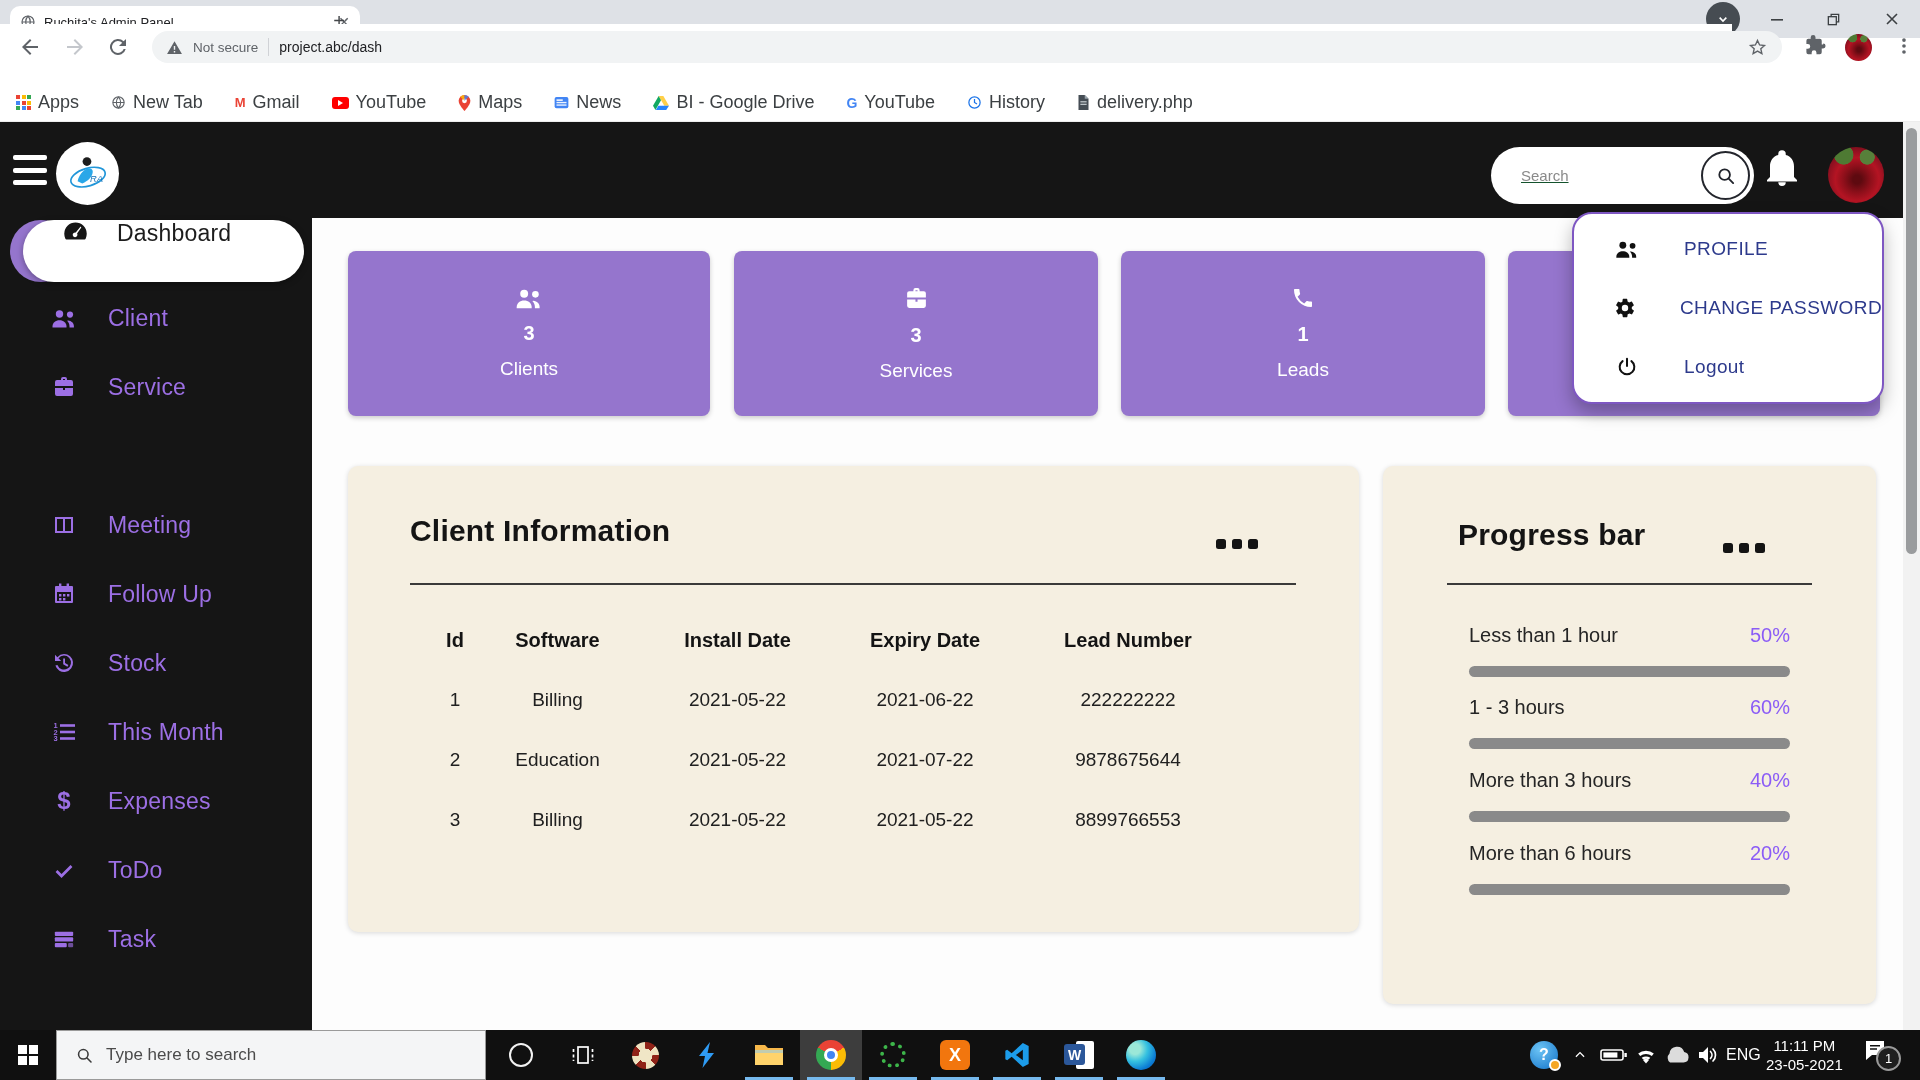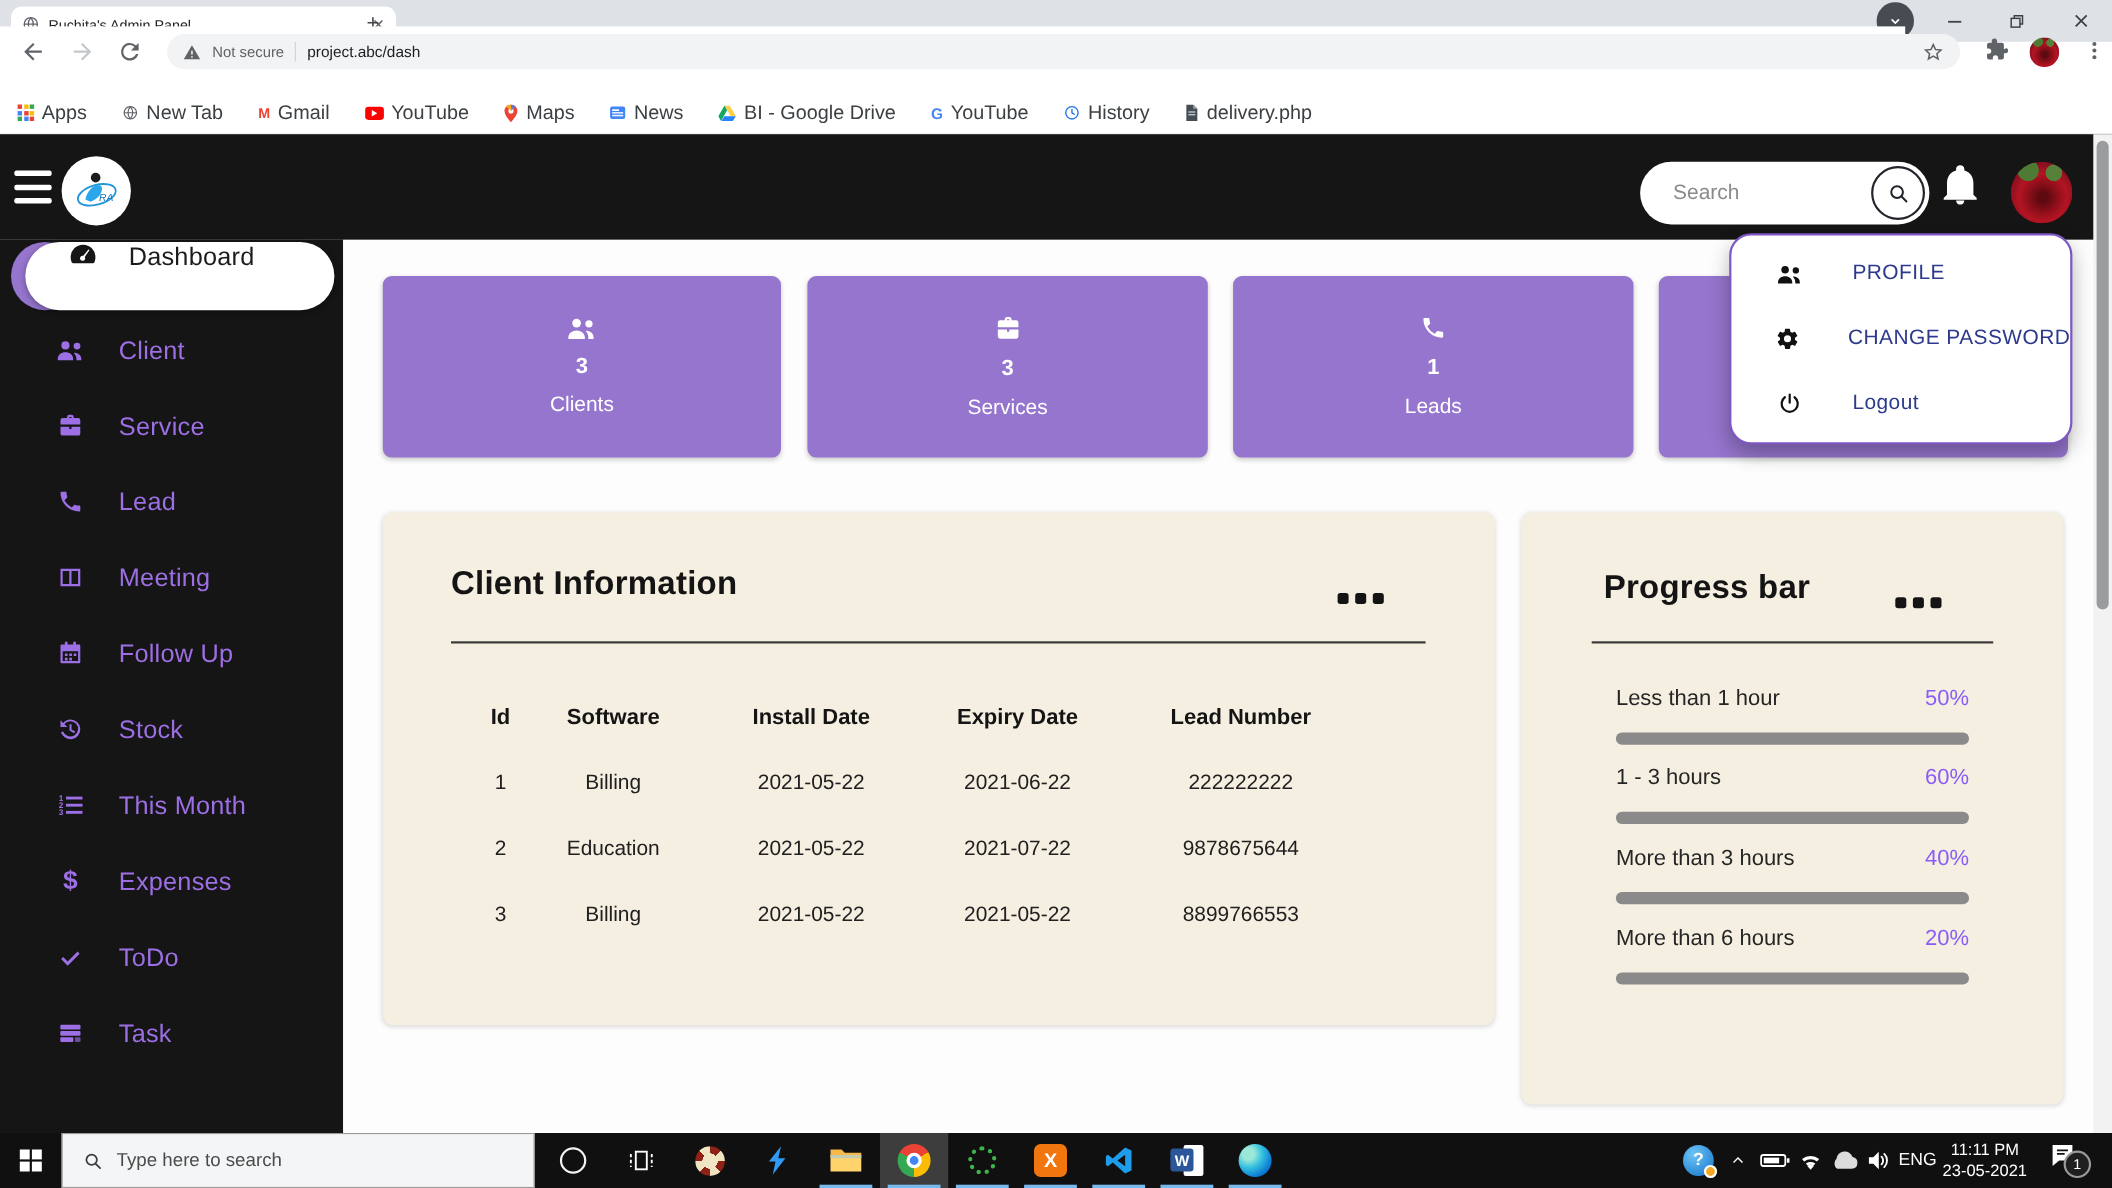--- a/index.html
+++ b/index.html
@@ -31,21 +31,21 @@
   .bookmarks { position:absolute; left:0; top:84px; width:1920px; height:38px; background:#fff; display:flex; align-items:center; padding-left:16px; gap:32px; border-bottom:1px solid #ededed; }
   .bm { display:flex; align-items:center; gap:7px; }
   .bm-label { font-size:18px; color:#3c4043; white-space:nowrap; }
 
   
   .appheader { position:absolute; left:0; top:122px; width:1920px; height:96px; background:#151515; }
   .hamburger { position:absolute; left:13px; top:33px; width:34px; height:30px; display:flex; flex-direction:column; justify-content:space-between; }
   .hamburger span { height:5px; background:#fff; border-radius:2px; }
   .applogo { position:absolute; left:56px; top:20px; width:63px; height:63px; border-radius:50%; background:#fff; display:flex; align-items:center; justify-content:center; }
   .searchpill { position:absolute; left:1491px; top:25px; width:263px; height:57px; background:#fff; border-radius:29px; display:flex; align-items:center; }
-  .searchpill input { border:none; outline:none; background:transparent; font-size:19px; color:#14532d; padding-left:30px; width:170px; font-family:inherit; }
+  .searchpill input { border:none; outline:none; background:transparent; font-size:15px; color:#14532d; padding-left:30px; width:170px; font-family:inherit;text-decoration:underline; }
   .searchpill input::placeholder { color:#8a8a8a; }
   .search-go { position:absolute; right:4px; top:4px; width:49px; height:49px; border-radius:50%; background:#fff; border:2px solid #23252c; display:flex; align-items:center; justify-content:center; }
   .bellwrap { position:absolute; left:1764px; top:26px; width:36px; height:44px; }
   .avatar { width:56px; height:56px; border-radius:50%; }
   .rose { background:
       radial-gradient(circle at 28% 14%, #4e7a33 0 15%, rgba(78,122,51,0) 16%),
       radial-gradient(circle at 70% 18%, #57803a 0 12%, rgba(87,128,58,0) 13%),
       radial-gradient(circle at 52% 58%, #5e0a10 0 10%, #8c0f1a 30%, #b41423 50%, #8c1020 68%, #6f0c15 86%, #580a10 100%); }
   .hdr-avatar { position:absolute; left:1828px; top:25px; }
 
@@ -65,21 +65,21 @@
   .statcard { position:absolute; top:33px; height:165px; background:#9575cd; border-radius:8px; box-shadow:0 2px 5px rgba(0,0,0,.2); color:#fff; display:flex; flex-direction:column; align-items:center; justify-content:center; gap:13px; }
   .stat-value { font-size:20px; font-weight:700; }
   .stat-label { font-size:19px; }
 
   .card { position:absolute; background:#f5efe1; border-radius:10px; box-shadow:0 1px 5px rgba(0,0,0,.15); }
   .card-title { position:absolute; font-size:30px; font-weight:700; color:#141414; letter-spacing:.2px; }
   .dots { position:absolute; display:flex; gap:6px; }
   .dots i { width:10px; height:10px; background:#141414; border-radius:2.5px; }
   .card-hr { position:absolute; height:0; border-top:2px solid #3a3a3a; }
 
-  .ci-table { position:absolute; left:62px; top:156px; display:grid; grid-template-columns:90px 115px 245px 130px 276px; grid-auto-rows:60px; align-items:center; }
+  .ci-table { position:absolute; left:62px; top:144px; display:grid; grid-template-columns:90px 115px 245px 130px 276px; grid-auto-rows:60px; align-items:center; }
   .ci-table .hd { font-weight:700; font-size:20px; color:#141414; text-align:center; height:62px; display:flex; align-items:center; justify-content:center; }
   .ci-table .cd { font-size:19px; color:#202020; text-align:center; }
 
   .pg-row-label { position:absolute; left:86px; font-size:20px; color:#252525; }
   .pg-row-val { position:absolute; right:86px; font-size:20px; color:#8b5cf6; }
   .pg-bar { position:absolute; left:86px; width:321px; height:11px; border-radius:6px; background:#8a8a8a; }
 
   
   .dropdown { position:absolute; left:1572px; top:212px; width:312px; height:192px; background:#fff; border:2px solid #7e57c2; border-radius:20px; box-shadow:0 8px 18px rgba(0,0,0,.28); z-index:30; display:flex; flex-direction:column; padding:6px 0; }
   .dd-item { flex:1; display:flex; align-items:center; gap:44px; padding-left:40px; }
@@ -360,28 +360,20 @@
       <span class="nav-label">Client</span>
     </div>
     <div class="nav-item" style="top:145px">
       <span class="nav-icon">
         <svg width="26" height="24" viewBox="0 0 24 24" fill="currentColor">
             <path d="M9 5V4a2 2 0 0 1 2-2h2a2 2 0 0 1 2 2v1h4a2 2 0 0 1 2 2v4H3V7a2 2 0 0 1 2-2h4zm2 0h2V4h-2v1zM3 13h8v2h2v-2h8v6a2 2 0 0 1-2 2H5a2 2 0 0 1-2-2v-6z"></path>
           </svg>
       </span>
       <span class="nav-label">Service</span>
     </div>
-    <div class="nav-item" style="top:214px">
-      <span class="nav-icon">
-        <svg width="24" height="24" viewBox="0 0 24 24" fill="currentColor">
-            <path d="M6.6 10.8a15.1 15.1 0 0 0 6.6 6.6l2.2-2.2c.3-.3.7-.4 1-.2 1.1.4 2.3.6 3.6.6.6 0 1 .4 1 1V20c0 .6-.4 1-1 1A17 17 0 0 1 3 4c0-.6.4-1 1-1h3.5c.6 0 1 .4 1 1 0 1.2.2 2.4.6 3.6.1.3 0 .7-.2 1l-2.3 2.2z"></path>
-          </svg>
-      </span>
-      <span class="nav-label">Lead</span>
-    </div>
     <div class="nav-item" style="top:283px">
       <span class="nav-icon">
         <svg width="24" height="24" viewBox="0 0 24 24" fill="currentColor">
             <path d="M3 4h18v16H3V4zm8 2H5v12h6V6zm2 0v12h6V6h-6z"></path>
           </svg>
       </span>
       <span class="nav-label">Meeting</span>
     </div>
     <div class="nav-item" style="top:352px">
       <span class="nav-icon">

